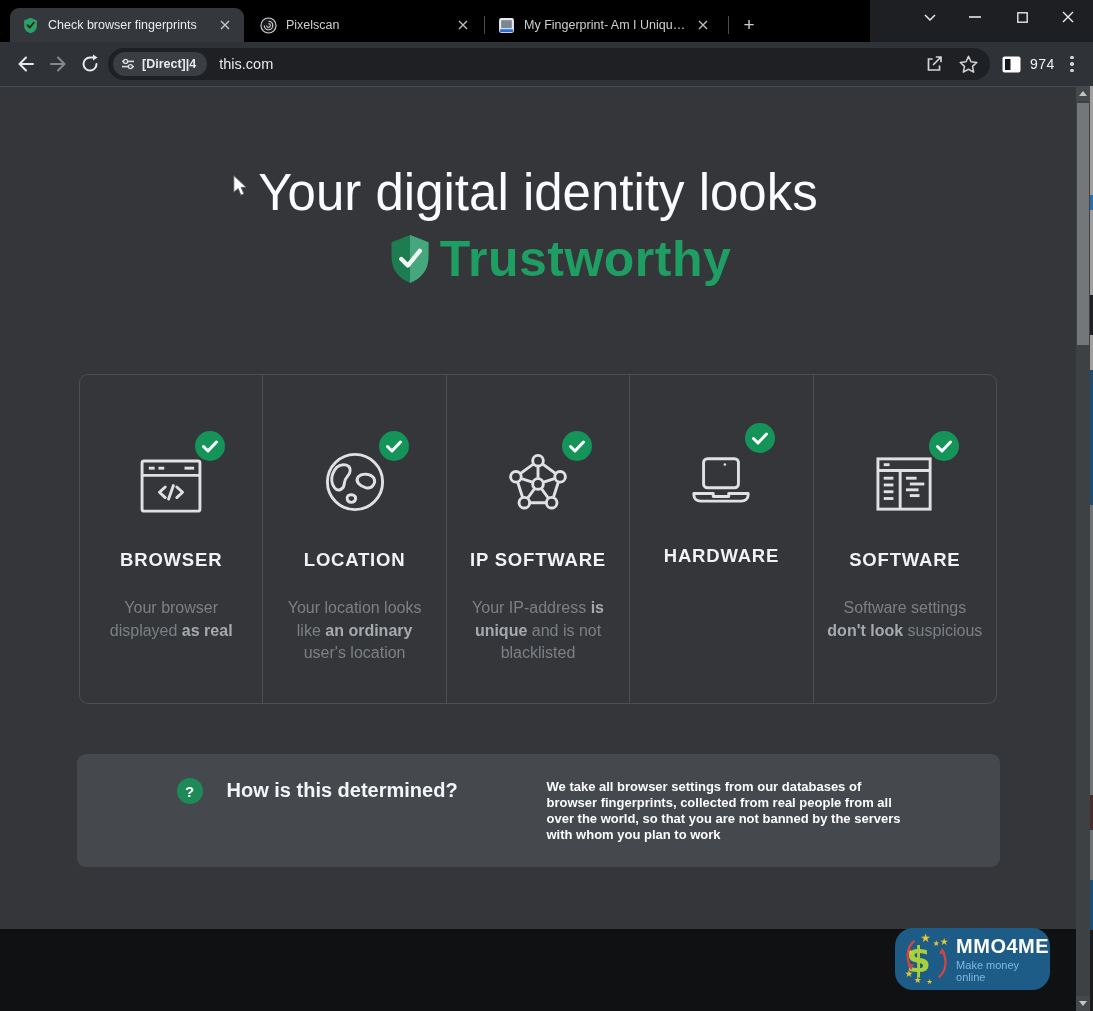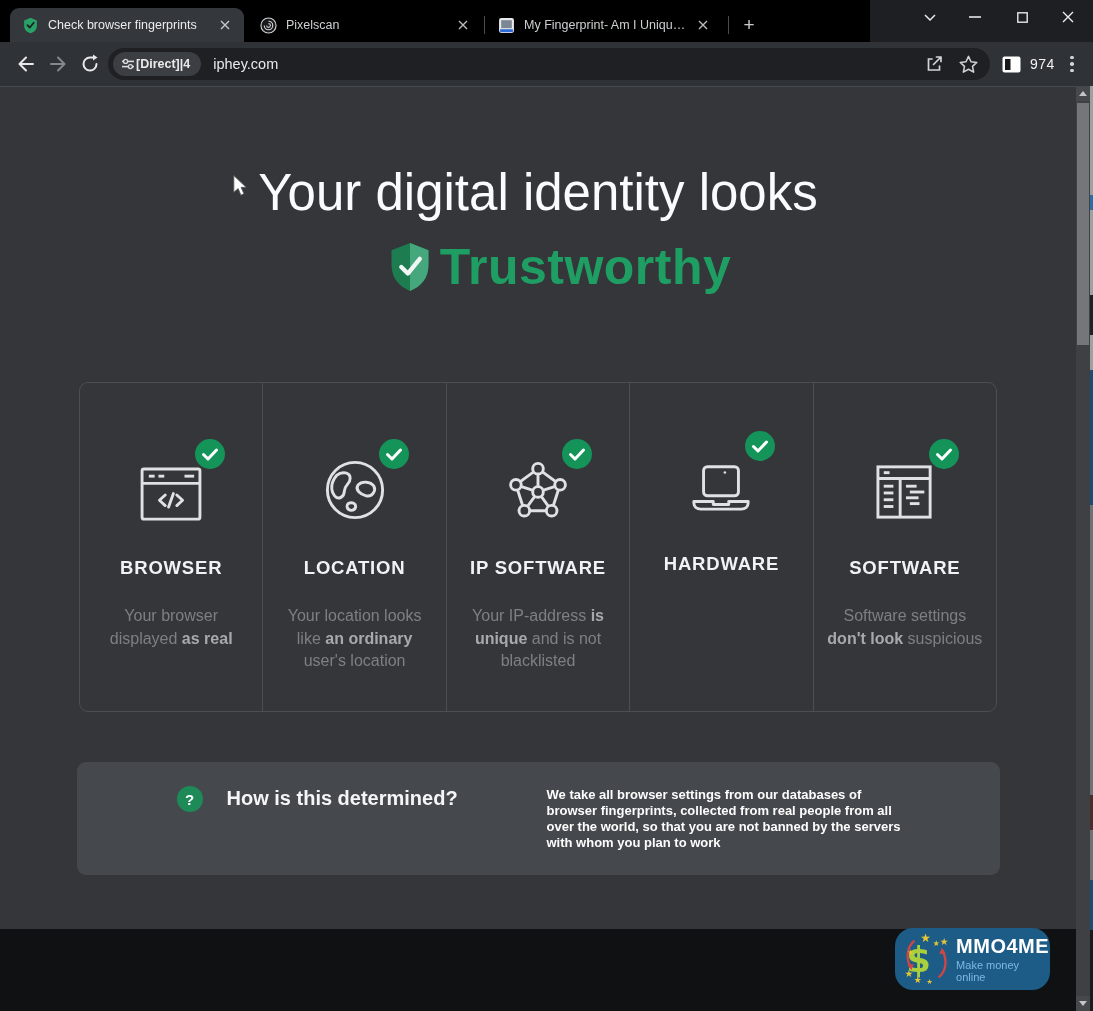--- a/index.html
+++ b/index.html
@@ -28,38 +28,38 @@
   .wctl { position:absolute; top:4px; width:30px; height:26px; display:flex;
           align-items:center; justify-content:center; }
 
   
   .toolbar { position:absolute; left:0; top:42px; width:1093px; height:44px; background:#2f3236; }
   .navbtn { position:absolute; top:50px; width:28px; height:28px; display:flex;
             align-items:center; justify-content:center; border-radius:50%; }
   .omnibox { position:absolute; left:108px; top:48px; width:882px; height:32px;
              background:#1e2023; border-radius:16px; display:flex; align-items:center; }
   .sitechip { height:24px; margin-left:5px; padding:0 11px 0 8px; background:#3b3e42;
-              border-radius:12px; display:flex; align-items:center; gap:1px; }
+              border-radius:12px; display:flex; align-items:center; gap:7px; }
   .sitechip .chiptxt { font-size:12.5px; font-weight:700; color:#e8eaeb; white-space:nowrap; }
   .urltxt { margin-left:12px; font-size:14.5px; color:#e9eaeb; }
   .omni-actions { margin-left:auto; margin-right:10px; display:flex; align-items:center; gap:10px; }
   .tbicon { width:24px; height:24px; display:flex; align-items:center; justify-content:center; }
   .extcounter { position:absolute; left:1002px; top:50px; height:28px; display:flex;
                 align-items:center; gap:9px; }
   .extcounter .num { font-size:14px; color:#f2f3f4; letter-spacing:0.5px; }
   .kebab { position:absolute; left:1063px; top:50px; width:18px; height:28px; display:flex;
            flex-direction:column; align-items:center; justify-content:center; gap:3px; }
   .kebab i { width:3.5px; height:3.5px; border-radius:50%; background:#d4d6d8; }
 
   
   .content { position:absolute; left:0; top:86px; width:1076px; height:925px;
              background:#343639; border-top:1px solid #46494d; overflow:hidden; }
   h1.hero { margin-top:76px; text-align:center; font-size:51px; font-weight:400;
             color:#fafbfc; letter-spacing:0; }
-  .verdict { margin-top:16px; display:flex; align-items:center; justify-content:center; gap:8px;padding-left:43px; }
+  .verdict { margin-top:8px; display:flex; align-items:center; justify-content:center; gap:8px;padding-left:43px; }
   .verdict .vtxt { font-size:50px; font-weight:700; color:#1f9e63; letter-spacing:0.5px; }
 
   .cards { position:relative; width:918px; margin:86px auto 0; height:330px;
            border:1px solid #4b4e52; border-radius:9px; display:flex; }
   .card { flex:1; position:relative; padding-top:72px; text-align:center; }
   .card + .card { border-left:1px solid #4b4e52; }
   .iconwrap { position:relative; width:66px; height:66px; margin:0 auto; display:flex;
               align-items:flex-end; justify-content:center; }
   .badge { position:absolute; top:-16px; left:50%; margin-left:24px; width:30px; height:30px; }
   .cardtitle { margin-top:36px; font-size:18.5px; font-weight:700; letter-spacing:0.8px;
@@ -199,21 +199,21 @@
   <div class="omnibox">
     <div class="sitechip">
       <svg width="14" height="14" viewBox="0 0 14 14">
         <line x1="1" y1="4.4" x2="13" y2="4.4" stroke="#d8d9db" stroke-width="1.6"></line>
         <circle cx="4.6" cy="4.4" r="2" fill="#3b3e42" stroke="#d8d9db" stroke-width="1.4"></circle>
         <line x1="1" y1="9.6" x2="13" y2="9.6" stroke="#d8d9db" stroke-width="1.6"></line>
         <circle cx="9.4" cy="9.6" r="2" fill="#3b3e42" stroke="#d8d9db" stroke-width="1.4"></circle>
       </svg>
       <span class="chiptxt">[Direct]|4</span>
     </div>
-    <span class="urltxt">iphey.com</span>
+    <span class="urltxt">this.com</span>
     <div class="omni-actions">
       <span class="tbicon">
         <svg width="20" height="20" viewBox="0 0 20 20">
           <path d="M8 5 H4.5 V16 H15.5 V12" fill="none" stroke="#d2d4d6" stroke-width="1.7" stroke-linecap="round"></path>
           <path d="M9.5 10.5 L17 3 M12.5 3 H17 V7.5" fill="none" stroke="#d2d4d6" stroke-width="1.7" stroke-linecap="round" stroke-linejoin="round"></path>
         </svg>
       </span>
       <span class="tbicon">
         <svg width="21" height="21" viewBox="0 0 22 22">
           <path d="M11 2.5 L13.6 8.1 L19.7 8.8 L15.2 13 L16.4 19 L11 16 L5.6 19 L6.8 13 L2.3 8.8 L8.4 8.1 Z" fill="none" stroke="#cfd2d4" stroke-width="1.6" stroke-linejoin="round"></path>

